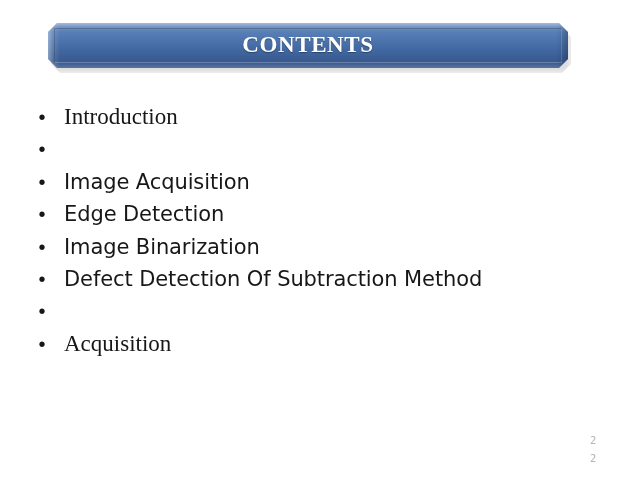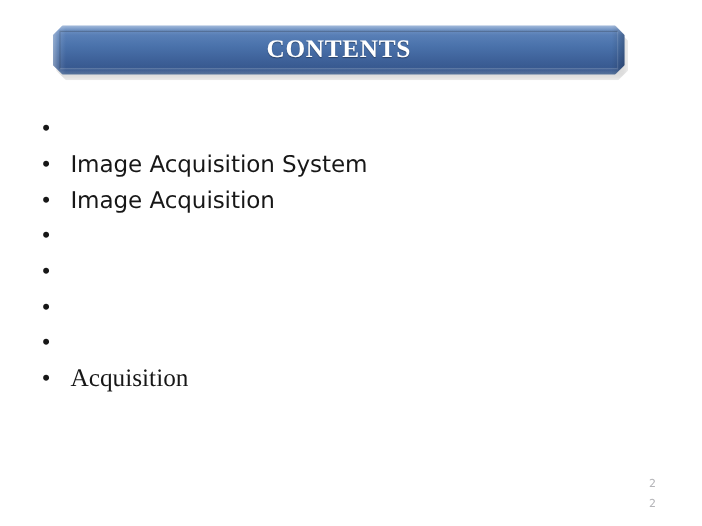--- a/index.html
+++ b/index.html
@@ -201,42 +201,45 @@
     <div class="banner-bevel"></div>
     <div class="banner-bevel-v"></div>
     <div class="banner-inner"></div>
     <div class="banner-title">CONTENTS</div>
   </div>
 
   <ul class="content-list">
 
     <li class="font-serif">
       <span class="bullet">•</span>
-    </li>
-
-    <li class="font-sans">
-      <span class="bullet">•</span>
-      <span class="txt">Image Acquisition System</span>
+      <span class="txt">Introduction</span>
+    </li>
+
+    <li class="font-sans">
+      <span class="bullet">•</span>
     </li>
 
     <li class="font-sans">
       <span class="bullet">•</span>
       <span class="txt">Image Acquisition</span>
     </li>
 
     <li class="font-sans">
       <span class="bullet">•</span>
-    </li>
-
-    <li class="font-sans">
-      <span class="bullet">•</span>
-    </li>
-
-    <li class="font-sans">
-      <span class="bullet">•</span>
+      <span class="txt">Edge Detection</span>
+    </li>
+
+    <li class="font-sans">
+      <span class="bullet">•</span>
+      <span class="txt">Image Binarization</span>
+    </li>
+
+    <li class="font-sans">
+      <span class="bullet">•</span>
+      <span class="txt">Defect Detection Of Subtraction Method</span>
     </li>
 
     <li class="font-serif">
       <span class="bullet">•</span>
     </li>
 
     <li class="font-serif">
       <span class="bullet">•</span>
       <span class="txt">Acquisition</span>
     </li>

